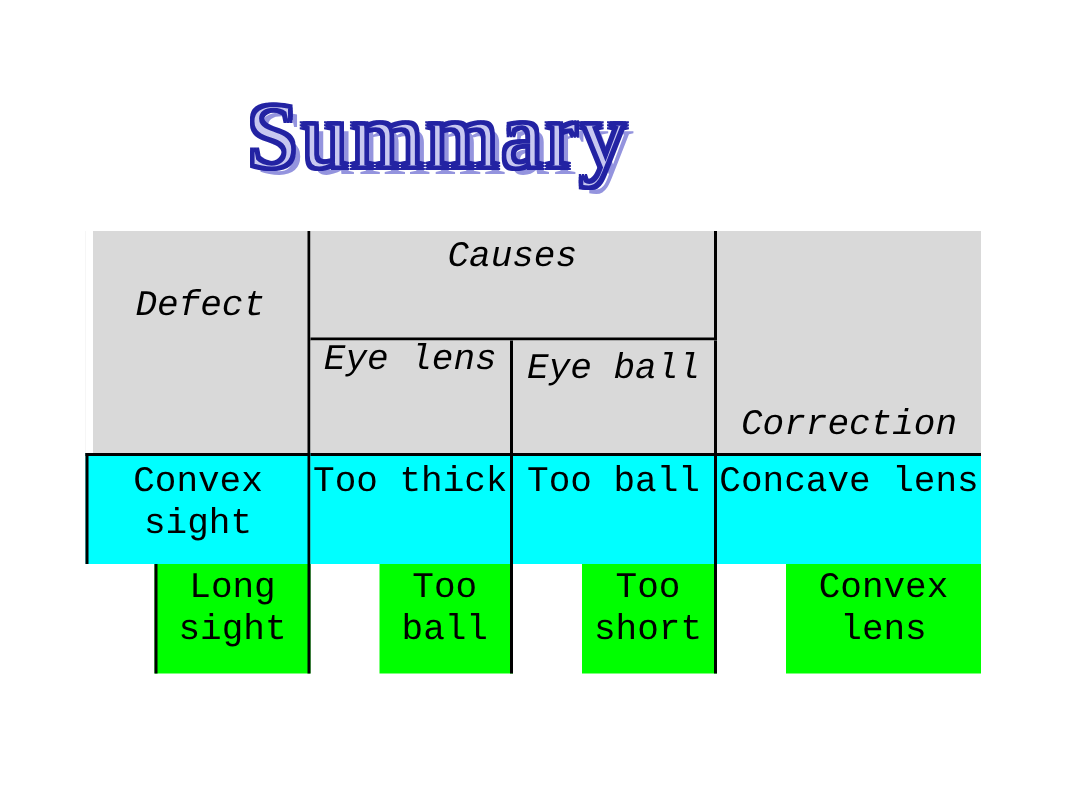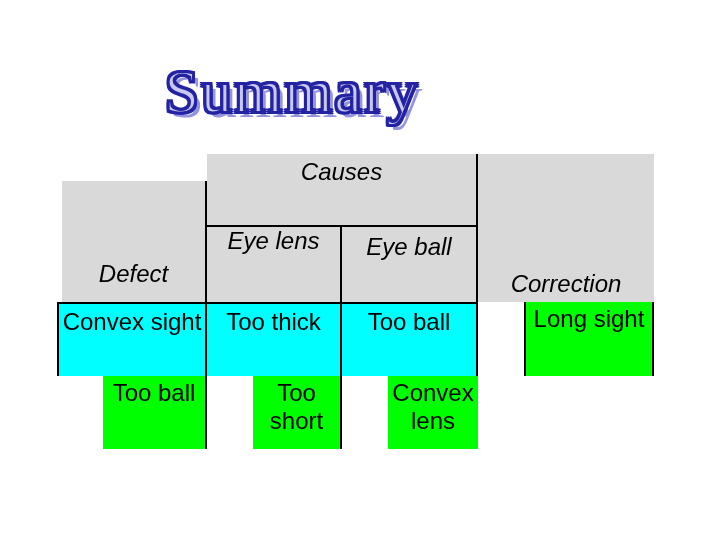--- a/index.html
+++ b/index.html
@@ -47,31 +47,31 @@
     grid-template-columns: 150px 135px 136px 176px;
     grid-template-rows: 73px 75px 74px 73px;
   }
   .cell {
     box-sizing: border-box;
     text-align: center;
     font-size: 24px;
     line-height: 1.15;
     color: var(--text, #000000);
     overflow: hidden;
+    font-family: Liberation Mono, monospace;
   }
   .hdr {
     background: var(--header-bg, #d9d9d9);
     font-style: italic;
   }
   .c-defect {
     grid-area: 1 / 1 / 3 / 2;
     border-left: 5px solid #ffffff;
     border-right: 2px solid var(--border, #000);
-    padding-top: 79px;
-    margin-top: 27px;
+    padding-top: 37px;
   }
   .c-causes {
     grid-area: 1 / 2 / 2 / 4;
     border-right: 2px solid var(--border, #000);
     border-bottom: 2px solid var(--border, #000);
     padding-top: 4px;
   }
   .c-correction {
     grid-area: 1 / 4 / 3 / 5;
     padding-top: 116px;
@@ -117,20 +117,21 @@
 
     <div class="cell hdr c-correction">Correction</div>
 
     <div class="cell hdr c-eyelens">Eye lens</div>
 
     <div class="cell hdr c-eyeball">Eye ball</div>
 
     <div class="cell row3 col1">Convex sight</div>
     <div class="cell row3 col2">Too thick</div>
     <div class="cell row3 col3">Too ball</div>
+    <div class="cell row3 col4">Concave lens</div>
 
     <div class="cell row4 col1">Long sight</div>
     <div class="cell row4 col2">Too ball</div>
     <div class="cell row4 col3">Too short</div>
     <div class="cell row4 col4">Convex lens</div>
 
   </div>
 </div>
 
 </body></html>

